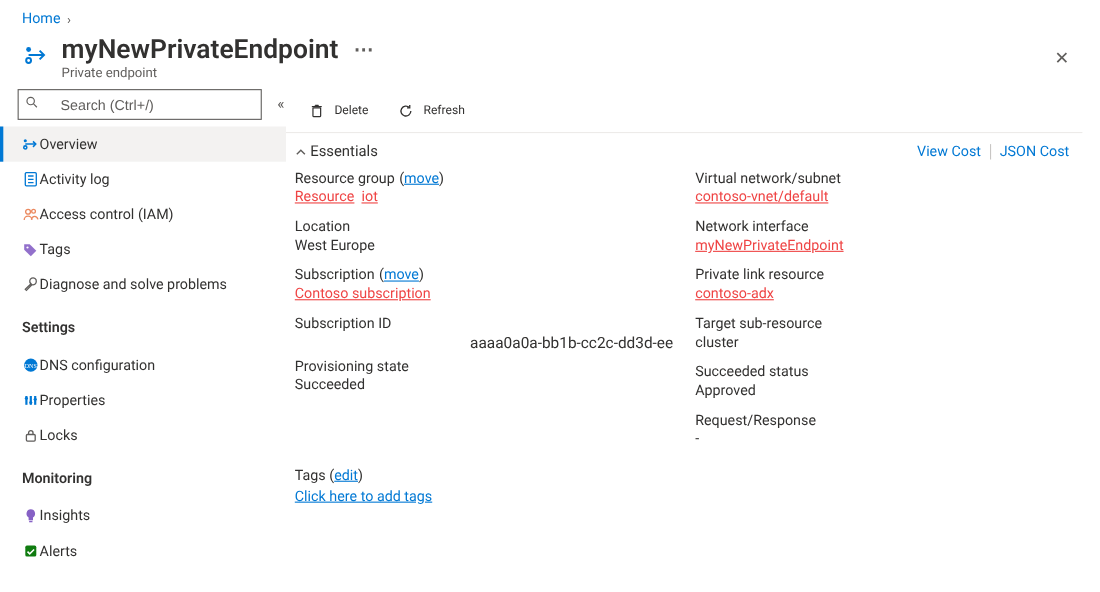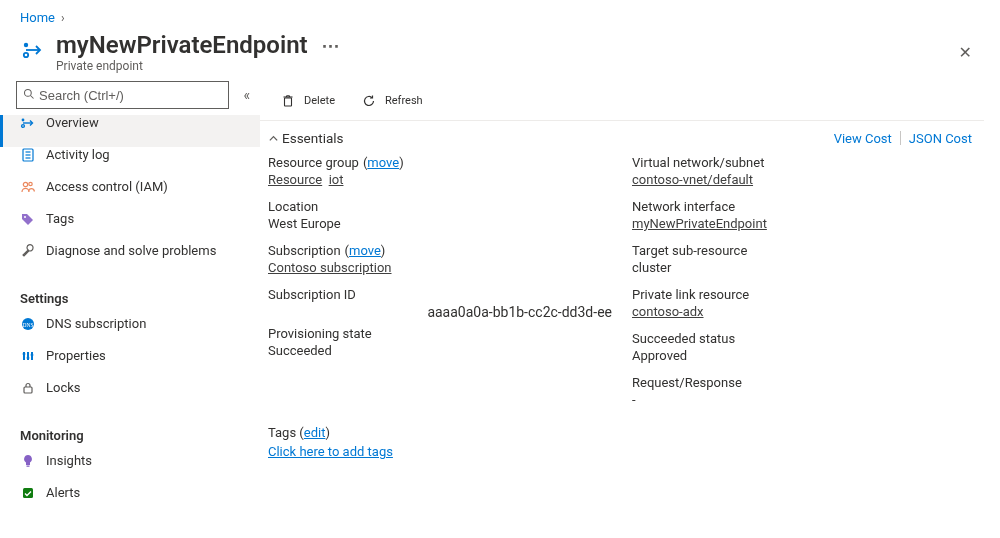--- a/index.html
+++ b/index.html
@@ -74,40 +74,39 @@
     display:flex; align-items:center; gap:10px;
     padding-right:6px;
     margin-bottom:6px;
   }
   .search-wrap {
     flex:1;
     display:flex; align-items:center;
     border:1px solid #605e5c;
     height:28px;
     padding:0 6px;
-    gap:4px;
+    gap:20px;
     background:#fff;
   }
   .search-wrap input {
     border:none; outline:none; font-size:13px; flex:1;
     color:#323130;
   }
   .search-wrap input::placeholder { color:#605e5c; }
   .collapse-chev {
     color:#605e5c;
     font-size:14px;
     cursor:pointer;
     padding:4px;
   }
   .side-items { list-style:none; margin-top:4px; margin-left:-16px;}
   .side-items li {
-    display:flex; align-items:flex-start;
+    display:flex; align-items:center;
     height:32px;
     padding-left:20px;
-    gap:10px;
     cursor:pointer;
     font-size:13px;
     color:#323130;
     position:relative;
   }
   .side-items li.active {
     background:#f3f2f1;
   }
   .side-items li.active::before {
     content:"";
@@ -171,21 +170,21 @@
   }
 
   .essentials-grid {
     display:flex;
     gap:20px;
     padding: 0 8px;
   }
   .col { flex:1; display:flex; flex-direction:column; gap:12px; }
   .field .lbl { font-size:13px; color:#323130; display:flex; align-items:center; gap:4px;}
   .field .val { font-size:13px; color:#323130; margin-top:2px;}
-  .field .val .link { color:#404040; }
+  .field .val .link { color:#ef4444; }
 
   .tags-row { padding: 18px 8px 0 8px; }
   .tags-row .lbl { font-size:13px; }
   .tags-row .addlink { color:#0078d4; text-decoration:underline; display:inline-block; margin-top:4px; cursor:pointer;}
 
 </style>
 </head>
 <body>
 
 <div class="breadcrumb">
@@ -283,21 +282,21 @@
 
     <div class="side-group">Settings</div>
     <ul class="side-items">
       <li>
         <span class="icon">
           <svg viewBox="0 0 16 16" width="16" height="16">
               <circle cx="8" cy="8" r="6" fill="#0078d4"></circle>
               <text x="8" y="10.5" font-size="5.5" text-anchor="middle" fill="#fff" font-family="Segoe UI">DNS</text>
             </svg>
         </span>
-        <span>DNS subscription</span>
+        <span>DNS configuration</span>
       </li>
       <li>
         <span class="icon">
           <svg viewBox="0 0 16 16" width="16" height="16">
               <rect x="3" y="4" width="2" height="8" fill="#0078d4"></rect>
               <rect x="7" y="4" width="2" height="8" fill="#0078d4"></rect>
               <rect x="11" y="4" width="2" height="8" fill="#0078d4"></rect>
               <circle cx="4" cy="6" r="1.4" fill="#0078d4"></circle>
               <circle cx="8" cy="10" r="1.4" fill="#0078d4"></circle>
               <circle cx="12" cy="7" r="1.4" fill="#0078d4"></circle>
@@ -414,26 +413,26 @@
       <div class="col">
         <div class="field">
           <div class="lbl">Virtual network/subnet</div>
           <div class="val"><a class="link">contoso-vnet/default</a></div>
         </div>
         <div class="field">
           <div class="lbl">Network interface</div>
           <div class="val"><a class="link">myNewPrivateEndpoint</a></div>
         </div>
         <div class="field">
+          <div class="lbl">Private link resource</div>
+          <div class="val"><a class="link">contoso-adx</a></div>
+        </div>
+        <div class="field">
           <div class="lbl">Target sub-resource</div>
           <div class="val">cluster</div>
-        </div>
-        <div class="field">
-          <div class="lbl">Private link resource</div>
-          <div class="val"><a class="link">contoso-adx</a></div>
         </div>
         <div class="field">
           <div class="lbl">Succeeded status</div>
           <div class="val">Approved</div>
         </div>
         <div class="field">
           <div class="lbl">Request/Response</div>
           <div class="val">-</div>
         </div>
       </div>

